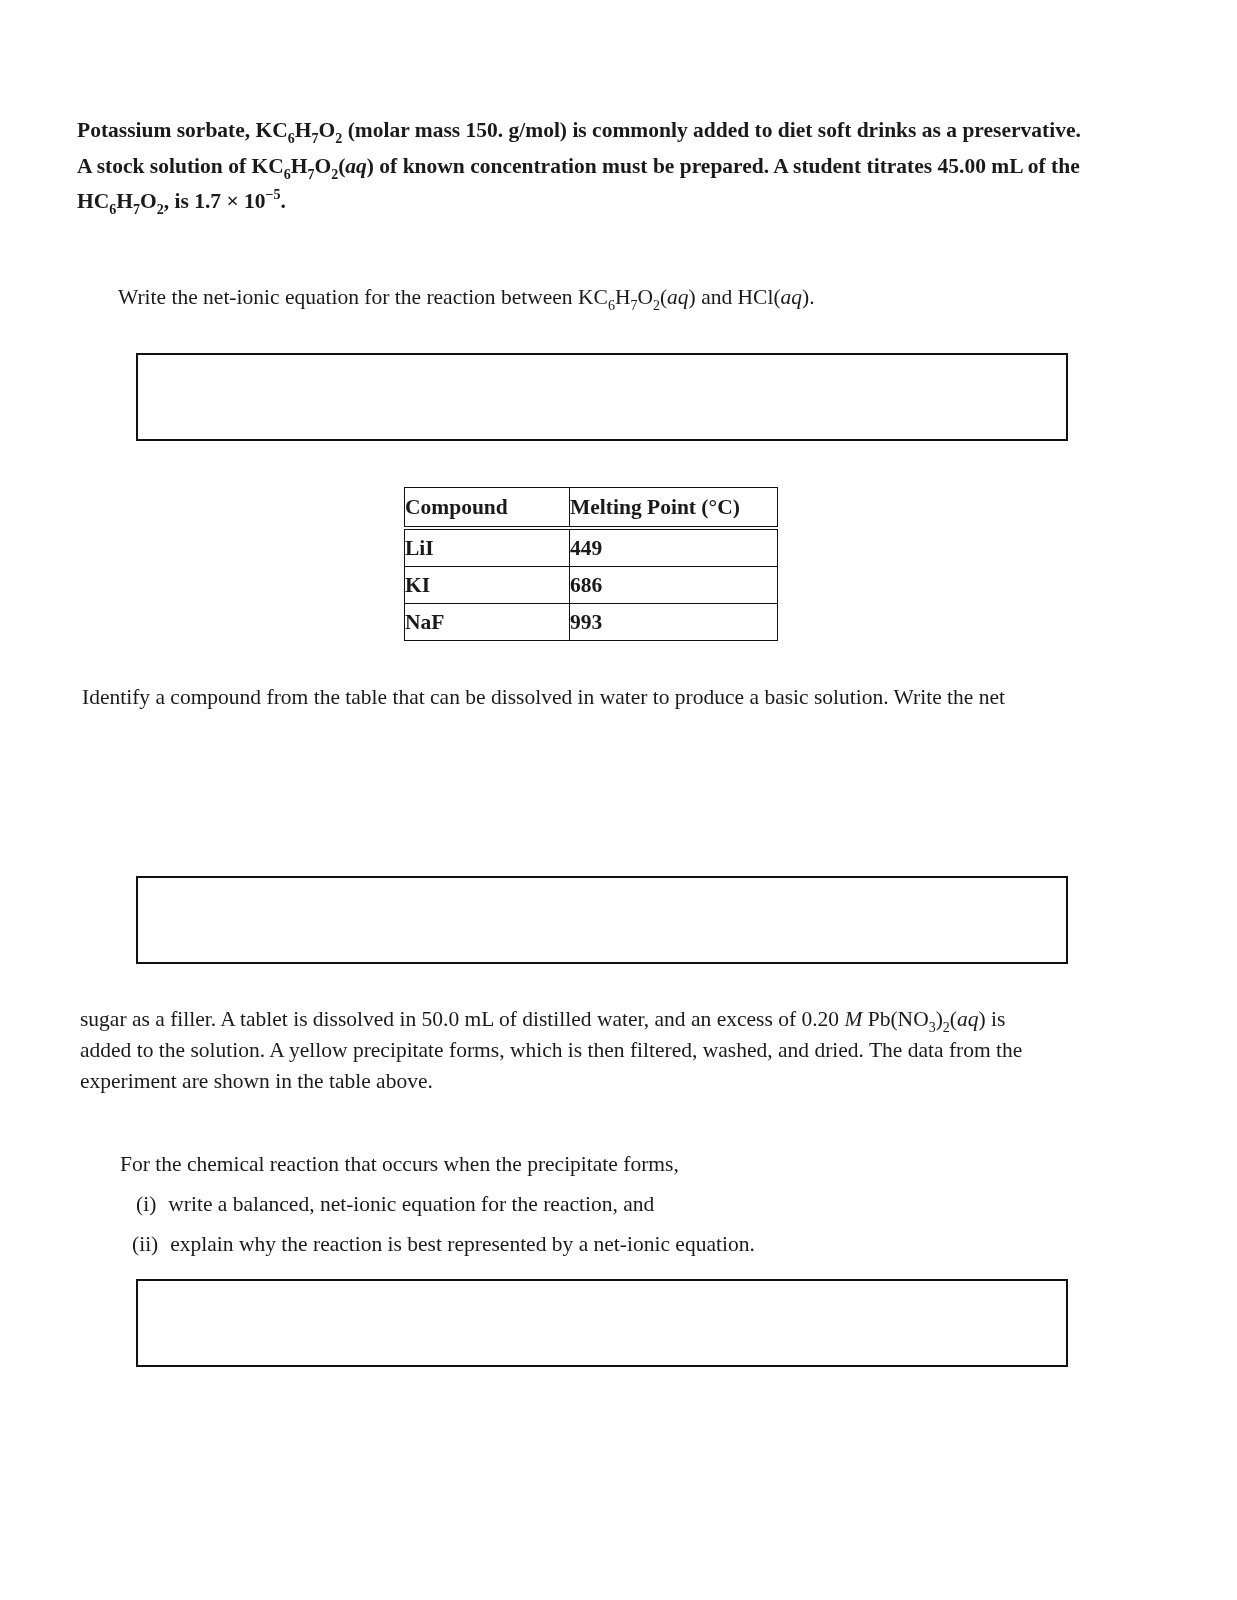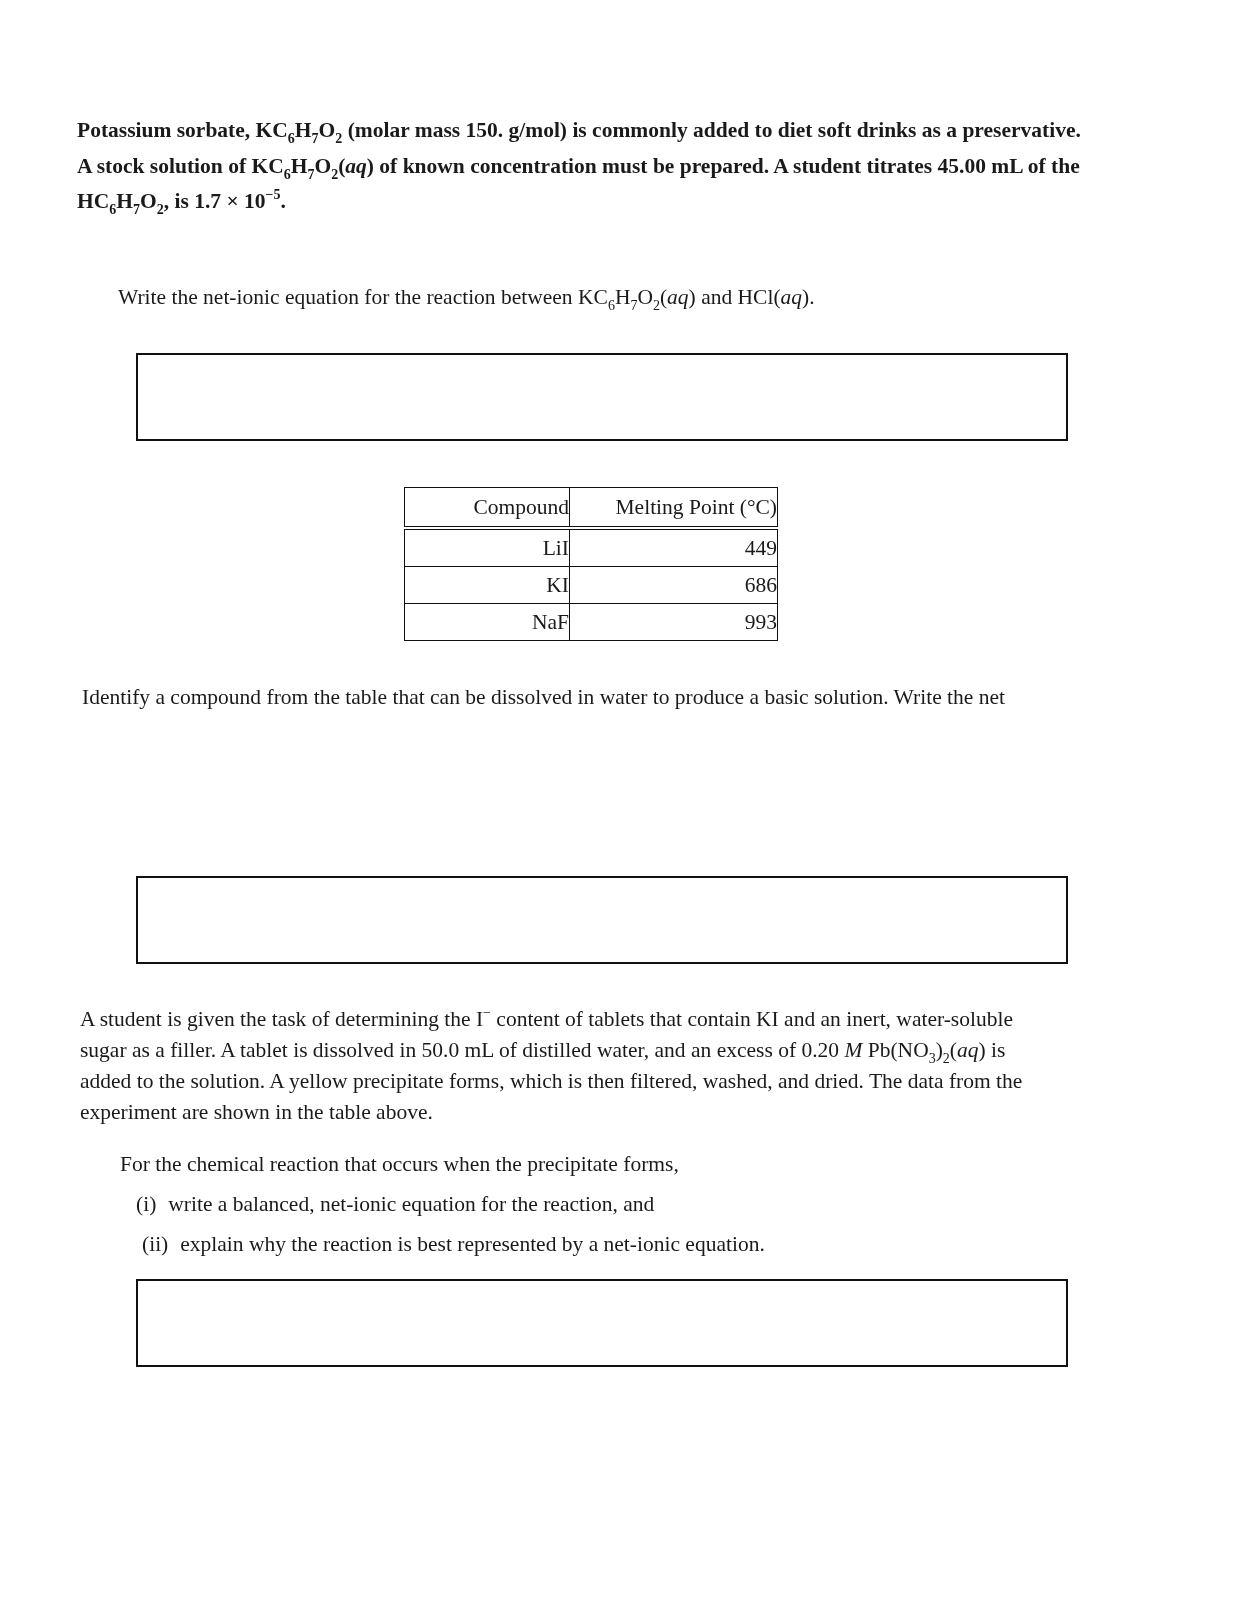--- a/index.html
+++ b/index.html
@@ -25,33 +25,33 @@
       font-family: "Liberation Serif", serif; font-size: 20px;
     }
     .box1 { top: 353px; }
     .box2 { top: 876px; }
     .box3 { top: 1279px; }
     table.mp {
       position: absolute; left: 404px; top: 487px;
       border-collapse: collapse; font-size: 21.5px;
     }
     table.mp th, table.mp td {
-      border: 1.5px solid #111; text-align: right; font-weight: normal;
+      border: 1.5px solid #111; text-align: left; font-weight: bold;
       padding: 0; height: 36px;
     }
     table.mp th { height: 38px; border-bottom: 4px double #111; }
     table.mp .c1 { width: 164px; }
     table.mp .c2 { width: 207px; margin-top: 24px; }
     .p-identify { left: 82px; top: 683px; width: 1060px; font-size: 21.5px; line-height: 28px; }
     .p-identify .line { display: block; white-space: nowrap; }
     .p-student { left: 80px; top: 1004px; width: 1070px; font-size: 21.5px; line-height: 31px; }
     .p-student .line { display: block; white-space: nowrap; }
     .q3 { position: absolute; left: 120px; top: 1152px; font-size: 21.5px; white-space: nowrap; }
     .q3-i { position: absolute; left: 136px; top: 1192px; font-size: 21.5px; white-space: nowrap; }
-    .q3-ii { position: absolute; left: 142px; top: 1232px; font-size: 21.5px; white-space: nowrap; }
+    .q3-ii { position: absolute; left: 132px; top: 1232px; font-size: 21.5px; white-space: nowrap; }
     .q3-i .num, .q3-ii .num { display: inline-block; margin-right: 12px; }
   </style>
 </head>
 <body>
 
 <div class="para p-intro">
   <span class="line"><span>Potassium sorbate, KC</span><sub>6</sub><span>H</span><sub>7</sub><span>O</span><sub>2</sub><span> (molar mass 150. g/mol) is commonly added to diet soft drinks as a preservative.</span></span>
   <span class="line"><span>A stock solution of KC</span><sub>6</sub><span>H</span><sub>7</sub><span>O</span><sub>2</sub><span>(</span><i>aq</i><span>) of known concentration must be prepared. A student titrates 45.00 mL of the</span></span>
   <span class="line"><span>HC</span><sub>6</sub><span>H</span><sub>7</sub><span>O</span><sub>2</sub><span>, is 1.7 × 10</span><sup>−5</sup><span>.</span></span>
 </div>
@@ -83,21 +83,20 @@
   </tbody>
 </table>
 
 <div class="para p-identify">
   <span class="line">Identify a compound from the table that can be dissolved in water to produce a basic solution. Write the net</span>
 </div>
 
 <textarea class="answer-box box2" style=""></textarea>
 
 <div class="para p-student">
-  <span class="line"><span>A student is given the task of determining the I</span><sup>−</sup><span> content of tablets that contain KI and an inert, water-soluble</span></span>
   <span class="line"><span>sugar as a filler. A tablet is dissolved in 50.0 mL of distilled water, and an excess of 0.20 </span><i>M</i><span> Pb(NO</span><sub>3</sub><span>)</span><sub>2</sub><span>(</span><i>aq</i><span>) is</span></span>
   <span class="line">added to the solution. A yellow precipitate forms, which is then filtered, washed, and dried. The data from the</span>
   <span class="line">experiment are shown in the table above.</span>
 </div>
 
 <div class="q3">For the chemical reaction that occurs when the precipitate forms,</div>
 <div class="q3-i"><span class="num">(i)</span><span>write a balanced, net-ionic equation for the reaction, and</span></div>
 <div class="q3-ii"><span class="num">(ii)</span><span>explain why the reaction is best represented by a net-ionic equation.</span></div>
 
 <textarea class="answer-box box3" style=""></textarea>

